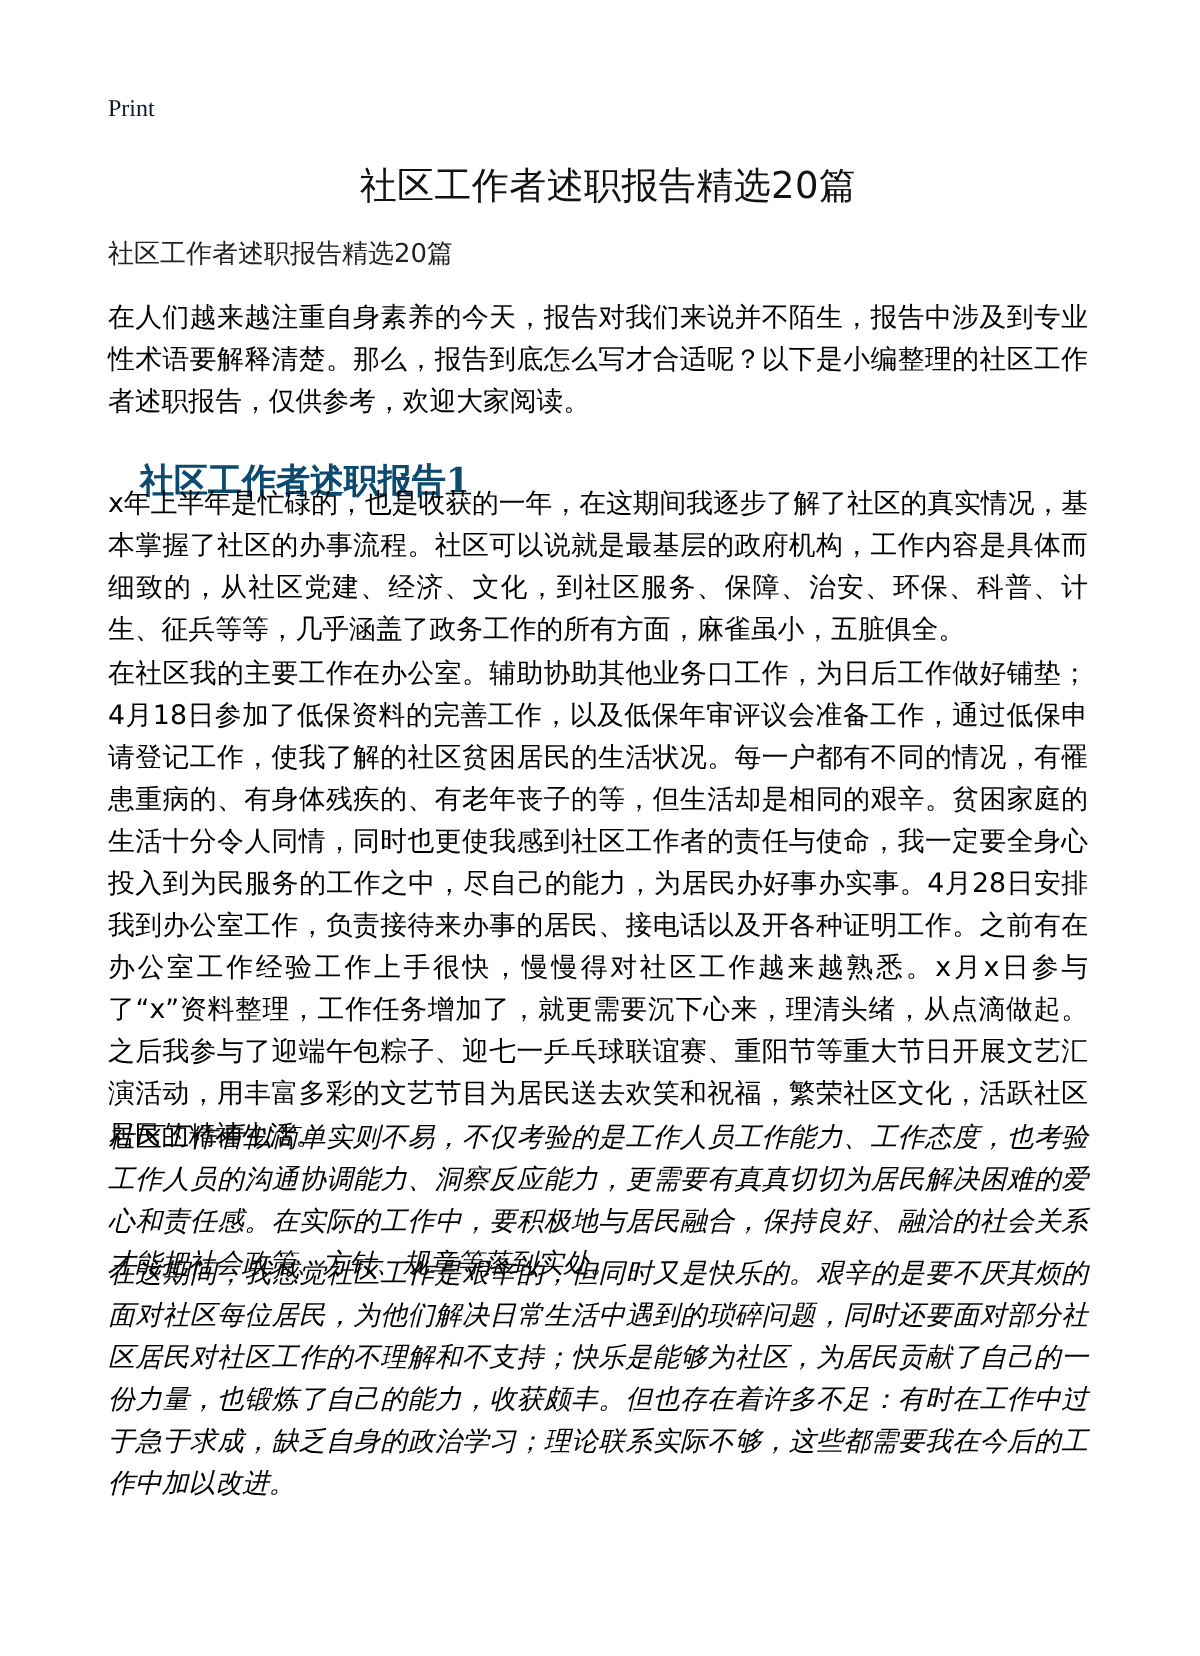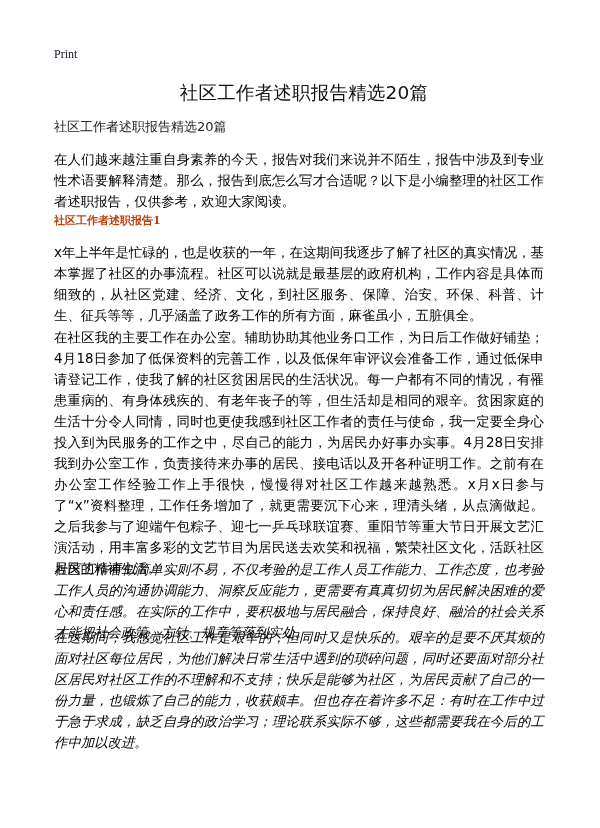--- a/index.html
+++ b/index.html
@@ -55,24 +55,24 @@
       font-size: 13.4px;
       line-height: 21px;
       color: #000000;
       margin: 0;
       text-align: justify;
     }
     .section-heading {
       position: absolute;
       left: 0;
       font-family: "DejaVu Serif", "Liberation Serif", serif;
-      font-size: 11px;
+      font-size: 17px;
       font-weight: bold;
-      color: #c2410c;
-      margin: 0;
+      color: #0c4a6e;
+      margin: 16px;
     }
     #p-intro { top: 149px; }
     #h-section1 { top: 213px; }
     #p-1 { top: 242px; }
     #p-2 { top: 327px; }
     #p-3 { top: 559px; font-style: italic; }
     #p-4 { top: 627px; font-style: italic; }
   </style>
 </head>
 <body>

